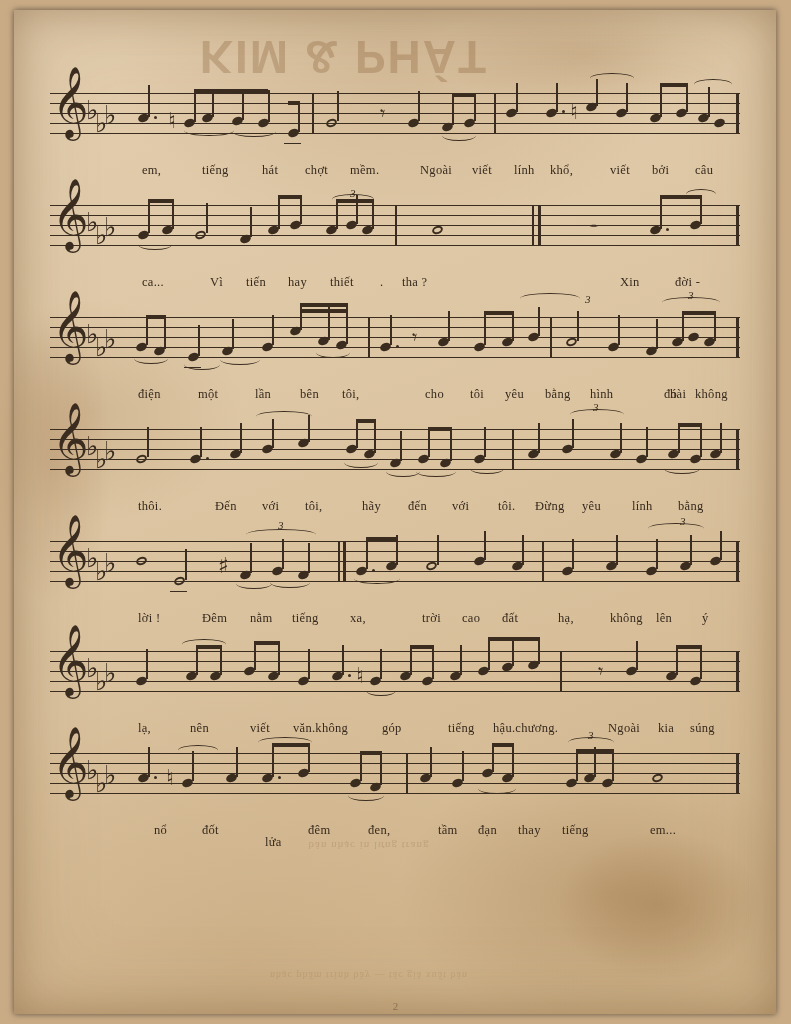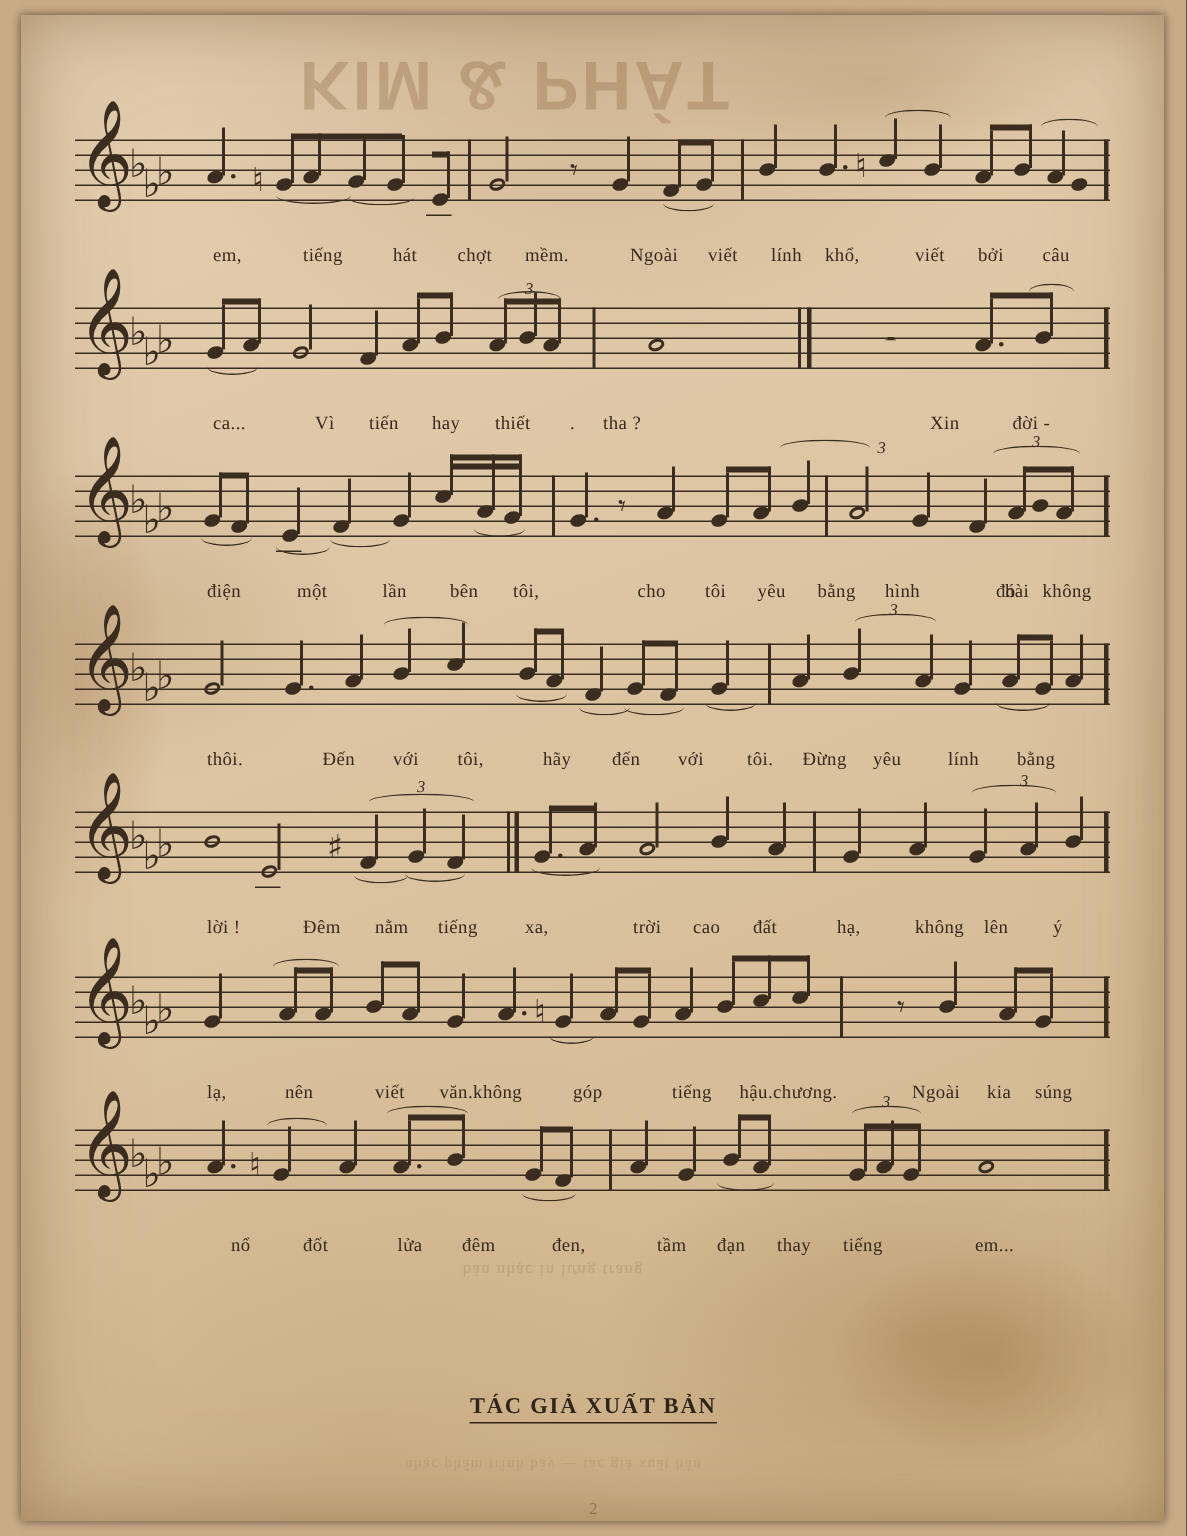--- a/index.html
+++ b/index.html
@@ -771,30 +771,27 @@
         <div class="stem" style="left:544px;top:2px;height:30px;"></div>
         <div class="nh" style="left:552px;top:34px;"></div>
         <div class="stem" style="left:562px;top:6px;height:30px;"></div>
         <div class="beam" style="left:526px;top:4px;width:38px;"></div>
         <div class="nh open" style="left:602px;top:29px;"></div>
         <div class="barline thick" style="left:686px;"></div>
       </div>
       <div class="lyric-row" style="top:78px;">
         <span style="left:104px;">nổ</span>
         <span style="left:152px;">đốt</span>
-        <span style="left:215px;">lửa</span>
+        <span style="left:215px;margin-top:12px;">lửa</span>
         <span style="left:258px;">đêm</span>
         <span style="left:318px;">đen,</span>
         <span style="left:388px;">tầm</span>
         <span style="left:428px;">đạn</span>
         <span style="left:468px;">thay</span>
         <span style="left:512px;">tiếng</span>
         <span style="left:600px;">em...</span>
       </div>
     </div>
 
   </div>
 
-  <div id="publisher">
-    <span>TÁC GIẢ XUẤT BẢN</span>
-  </div>
   <div id="pagenum">2</div>
 </div>
 
 </body></html>

